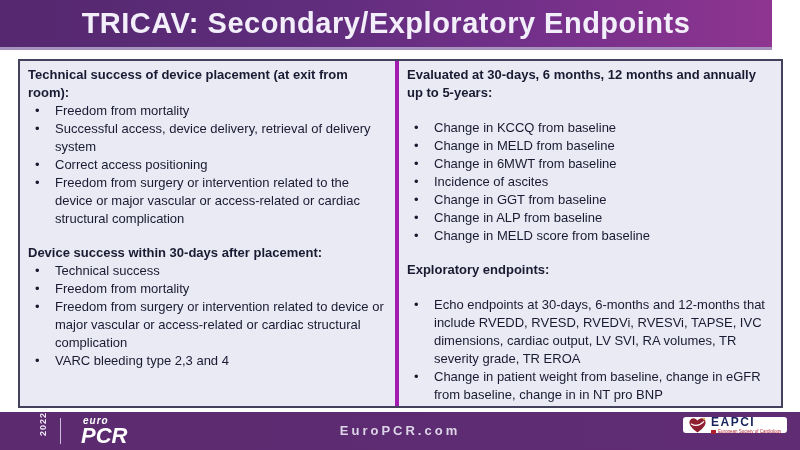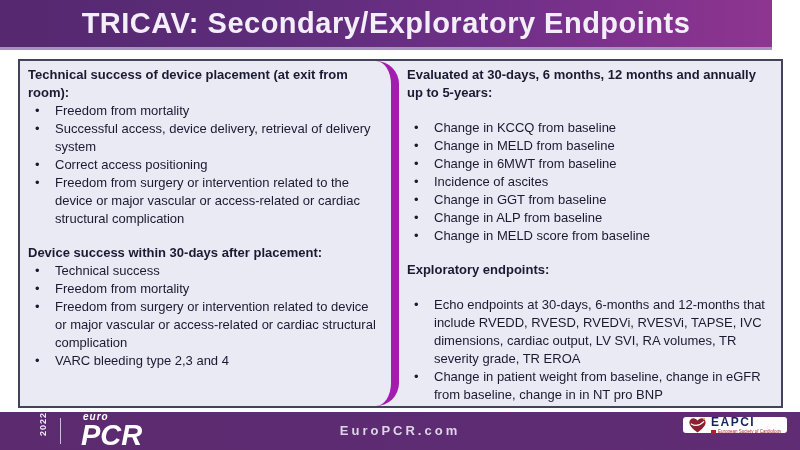--- a/index.html
+++ b/index.html
@@ -29,21 +29,21 @@
     position:absolute; left:18px; top:59px; width:765px; height:349px;
     display:flex;
     background:#e9eaf3;
     border:2px solid #42425c;
   }
   .panel {
     padding:5px 10px 4px 8px;
     font-size:13px; line-height:1.38;
     overflow:hidden;
   }
-  .panel-left  { width:379px; border-right:8px solid #a21caf;border-radius:23px; }
+  .panel-left  { width:379px; border-right:4px solid #a21caf; }
   .panel-right { flex:1; }
 
   .sec-heading { font-weight:700; }
   .sec-heading:not(:first-child) { margin-top:17px; }
   [data-panel="right_panel"] .sec-heading { margin-bottom:17px; }
 
   ul.bullets { list-style:none; margin:0; padding:0; }
   ul.bullets li { position:relative; padding-left:27px; }
   ul.bullets li::before {
     content:"\2022";
@@ -67,21 +67,21 @@
   }
   .footer-sep {
     width:1px; height:26px; background:#cdbcd9; margin:0 5px 0 12px;
   }
   .logo-pcr-stack { display:flex; flex-direction:column; line-height:1;margin-left:15px; }
   .logo-euro {
     color:#ffffff; font-size:10px; font-style:italic; font-weight:700;
     letter-spacing:1px; margin-left:2px;
   }
   .logo-pcr {
-    color:#ffffff; font-size:29px; font-style:italic; font-weight:900;
+    color:#ffffff; font-size:22px; font-style:italic; font-weight:900;
     letter-spacing:0px; margin-top:-1px;
   }
   .footer-site {
     position:absolute; left:0; right:0; top:11px;
     text-align:center;
     color:#ddd5e8; font-size:13px; font-weight:700; letter-spacing:3px;
   }
   .eapci-card {
     position:absolute; right:13px; top:5px; width:104px; height:16px;
     background:#ffffff; border-radius:3px;

